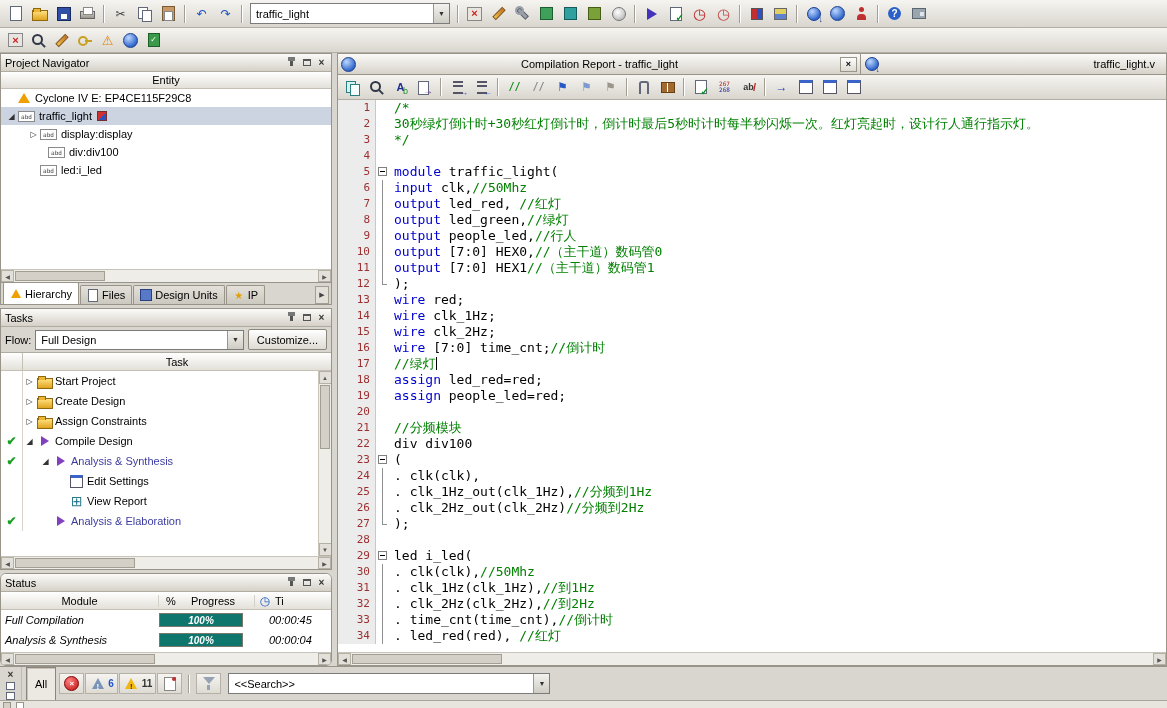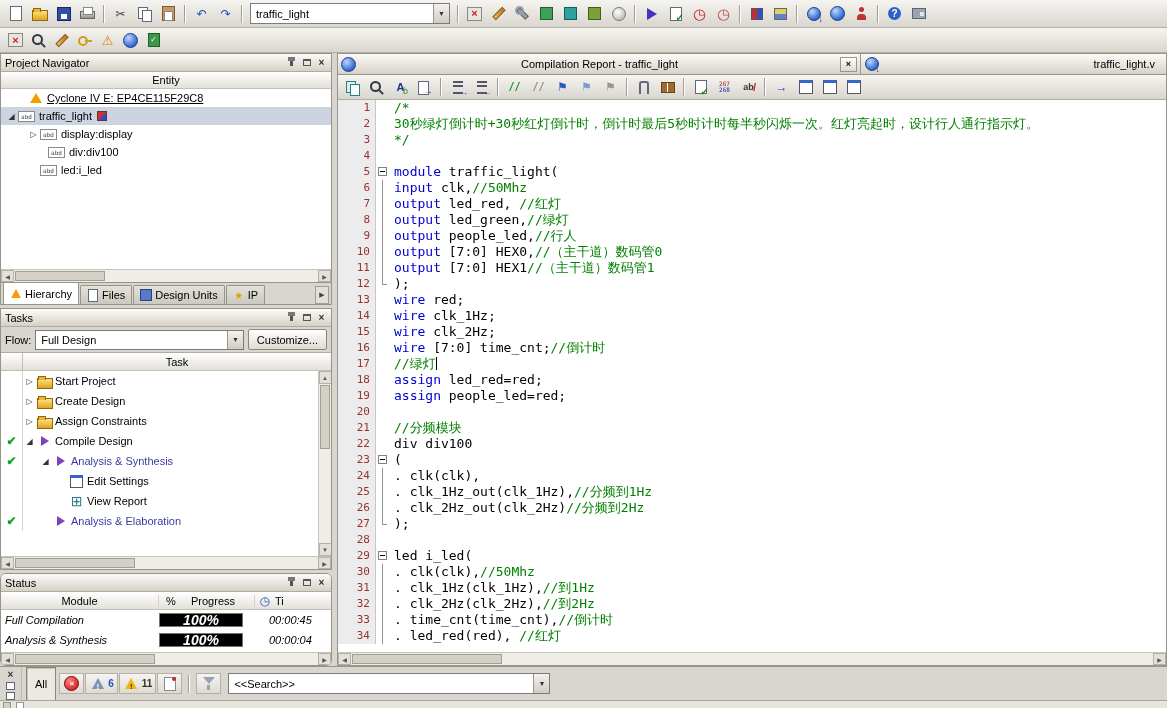--- a/index.html
+++ b/index.html
@@ -170,21 +170,21 @@
   .sh1 { width:158px; text-align:center; border-right:1px solid #d5d1c8; }
   .sh2 { width:24px; text-align:center; }
   .sh3 { width:64px; text-align:left; border-right:1px solid #d5d1c8;margin-left:8px; }
   .sh4 { width:20px; text-align:center; color:#2a60c8; font-size:12px; }
   .sh5 { flex:1; text-align:left; }
   #status-rows { flex:1; overflow:hidden; position:relative; }
   .strow { height:20px; display:flex; align-items:center;font-style:italic; }
   .stc1 { width:158px; padding-left:4px; white-space:nowrap; overflow:hidden; }
   .stc2 { width:88px; display:flex; align-items:center; }
   .pbar { width:84px; height:14px; border:1px solid #7a766c; background:#fff; }
-  .pfill { width:100%; height:100%; background:#000000; color:#fff; font-size:14px; font-weight:bold;
+  .pfill { width:100%; height:100%; background:#0f766e; color:#fff; font-size:10px; font-weight:bold;
            display:flex; align-items:center; justify-content:center; }
   .stc3 { padding-left:22px; white-space:nowrap; }
   
   #main { position:absolute; left:337px; top:53px; right:0; height:613px; background:#fff; border:1px solid #98948a; }
   #titles { height:21px; display:flex; }
   .mtitle { display:flex; align-items:center; background:linear-gradient(#fbfaf8,#d7d3ca); border-bottom:1px solid #98948a; padding:0 3px; }
   #rep-title { width:523px; border-right:1px solid #98948a; }
   #ed-title { flex:1; }
   .mtext { flex:1; text-align:center; white-space:nowrap; overflow:hidden; }
   .mtext.right { text-align:right; padding-right:8px; }
@@ -363,21 +363,21 @@
         <span class="pbtn">
             <span class="pinshape"></span>
           </span>
         <span class="pbtn">
             <span class="fls"></span>
           </span>
         <span class="pbtn xbtn">×</span>
       </div>
       <div class="colhead">Entity</div>
       <div id="entity-tree">
-          <div class="trow" style="padding-left: 16px; text-decoration: underline;">
+          <div class="trow" style="padding-left: 4px;">
             <div class="exp"></div>
             <div class="devtri"></div>
             <div class="lbl">Cyclone IV E: EP4CE115F29C8</div>
           </div>
           <div class="trow sel" style="padding-left: 4px;">
             <div class="exp">◢</div>
             <div class="abd">abd</div>
             <div class="lbl">traffic_light</div>
             <div class="tlbadge"></div>
           </div>

